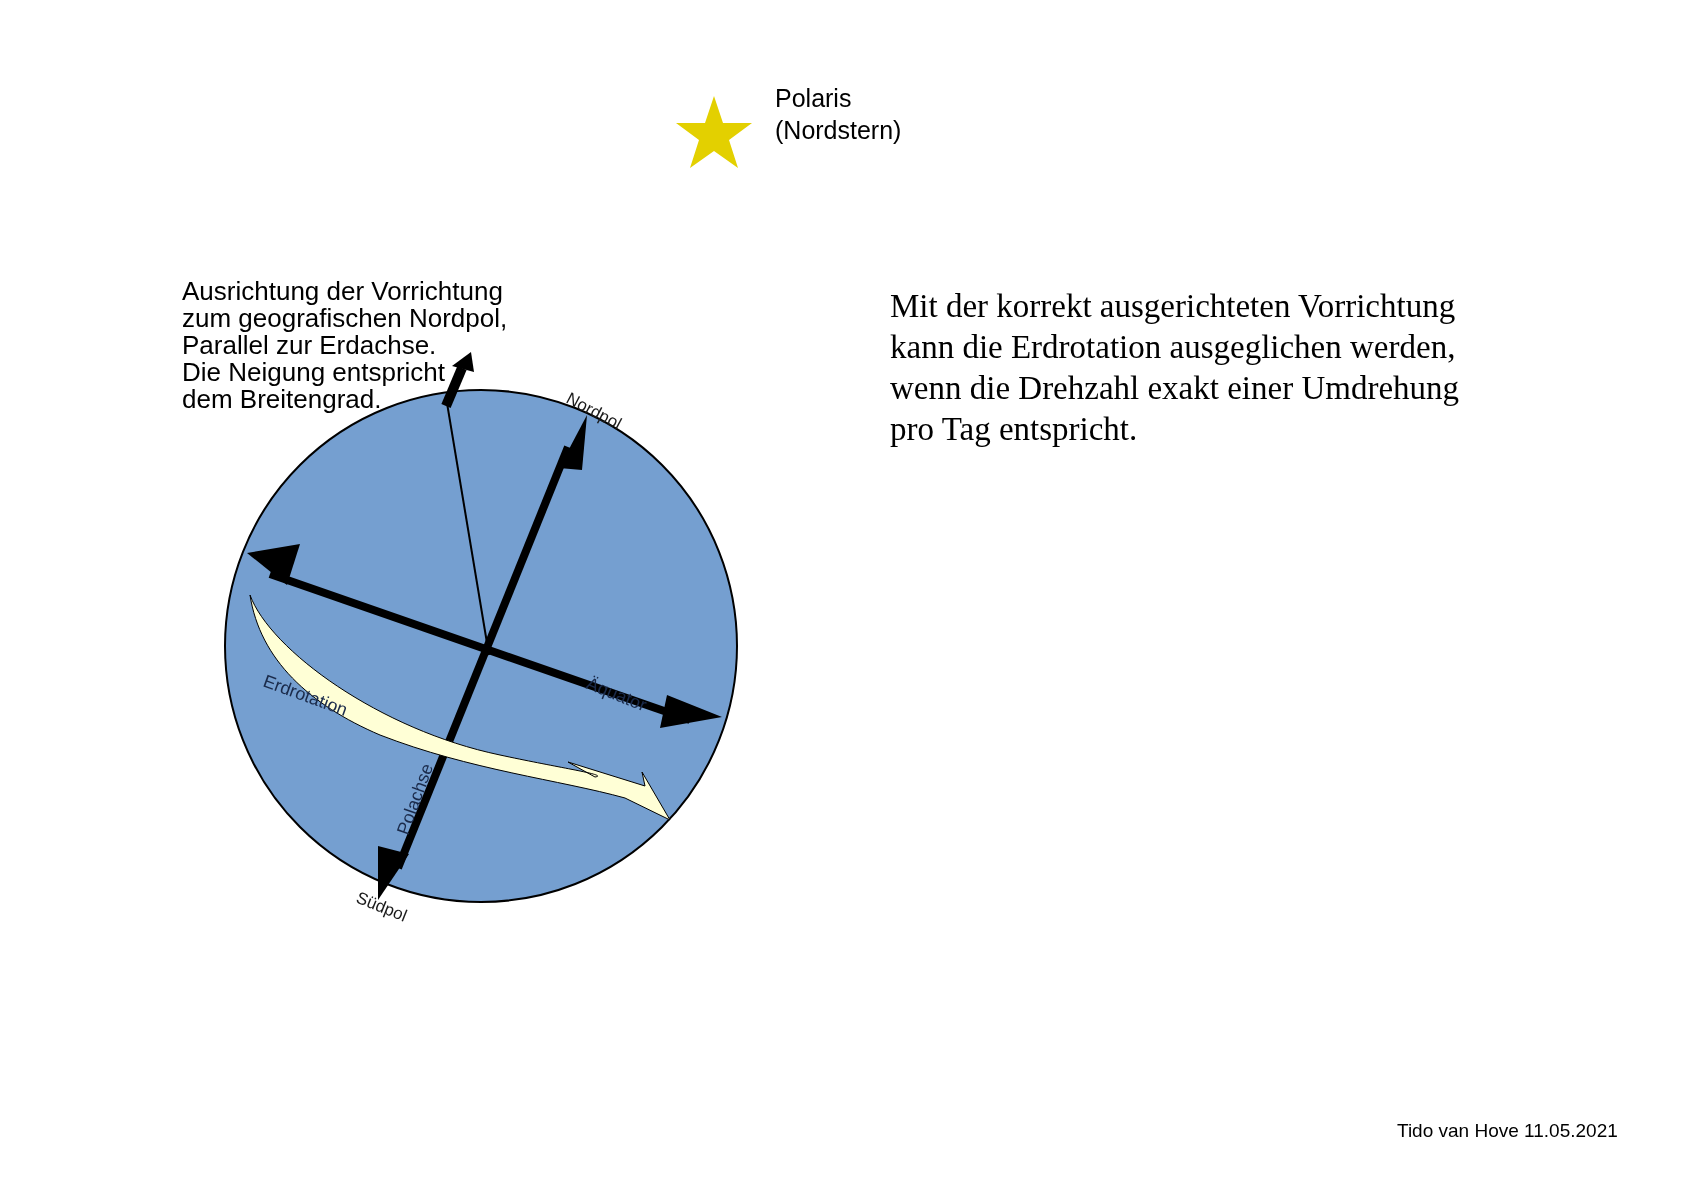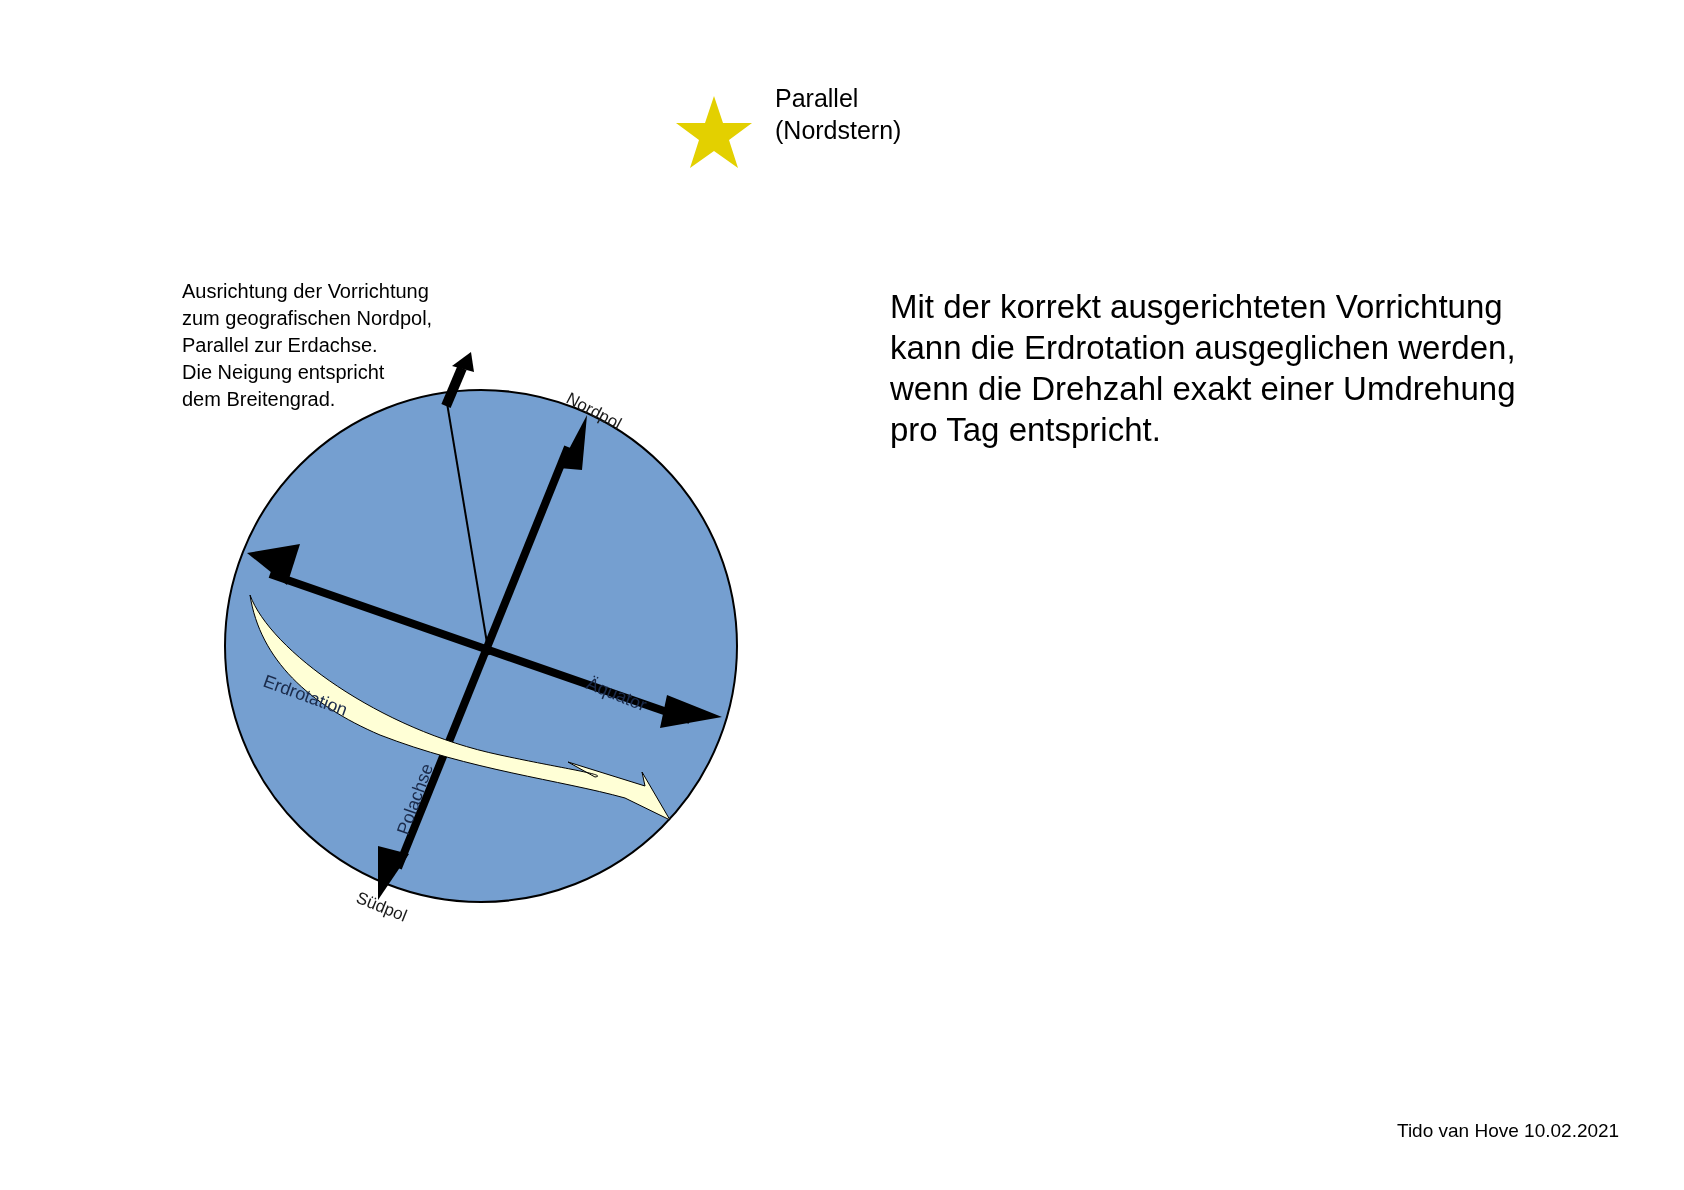--- a/index.html
+++ b/index.html
@@ -1,32 +1,32 @@
 <!DOCTYPE html>
 <html><head>
 <meta charset="utf-8">
 <style>
   html, body { margin:0; padding:0; background:#ffffff; }
   body { width:1684px; height:1190px; position:relative; overflow:hidden;
          font-family:"Liberation Sans", sans-serif; color:#000; }
   .abs { position:absolute; }
   #polaris-label { left:775px; top:82px; font-size:25px; line-height:32px; white-space:pre; }
-  #device-note { left:182px; top:278px; font-size:20px; line-height:27px; white-space:pre; }
+  #device-note { left:182px; top:278px; font-size:26px; line-height:27px; white-space:pre; }
   #main-text { left:890px; top:286px; font-size:33px; line-height:41px; width:780px; }
-  #main-text p { margin:0 0 41px 0; white-space:pre; }
+  #main-text p { margin:0 0 41px 0; white-space:pre;font-family:Liberation Serif, serif; }
   #footer { left:1397px; top:1120px; font-size:19px; white-space:nowrap; }
   svg text { font-family:"Liberation Sans", sans-serif; }
 </style>
 </head>
 <body>
 
 <svg class="abs" style="left:676px;top:96px;" width="76" height="74" viewBox="0 0 76 74">
   <polygon points="38,0 47,27 76,27 53,44 62,72 38,55 14,72 23,44 0,27 29,27" fill="#E3D000"></polygon>
 </svg>
-<div id="polaris-label" class="abs">Parallel
+<div id="polaris-label" class="abs">Polaris
 (Nordstern)</div>
 
 <div id="device-note" class="abs">Ausrichtung der Vorrichtung
 zum geografischen Nordpol,
 Parallel zur Erdachse.
 Die Neigung entspricht
 dem Breitengrad.</div>
 
 <svg class="abs" style="left:0;top:0;" width="800" height="960" viewBox="0 0 800 960">
   <defs>
@@ -60,13 +60,13 @@
   <text x="408" y="836" font-size="18" fill="#1a2a4a" transform="rotate(-70 408 836)">Polachse</text>
 </svg>
 
 <div id="main-text" class="abs">
   <p>Mit der korrekt ausgerichteten Vorrichtung
 kann die Erdrotation ausgeglichen werden,
 wenn die Drehzahl exakt einer Umdrehung
 pro Tag entspricht.</p>
 </div>
 
-<div id="footer" class="abs">Tido van Hove 10.02.2021</div>
+<div id="footer" class="abs">Tido van Hove 11.05.2021</div>
 
 </body></html>

